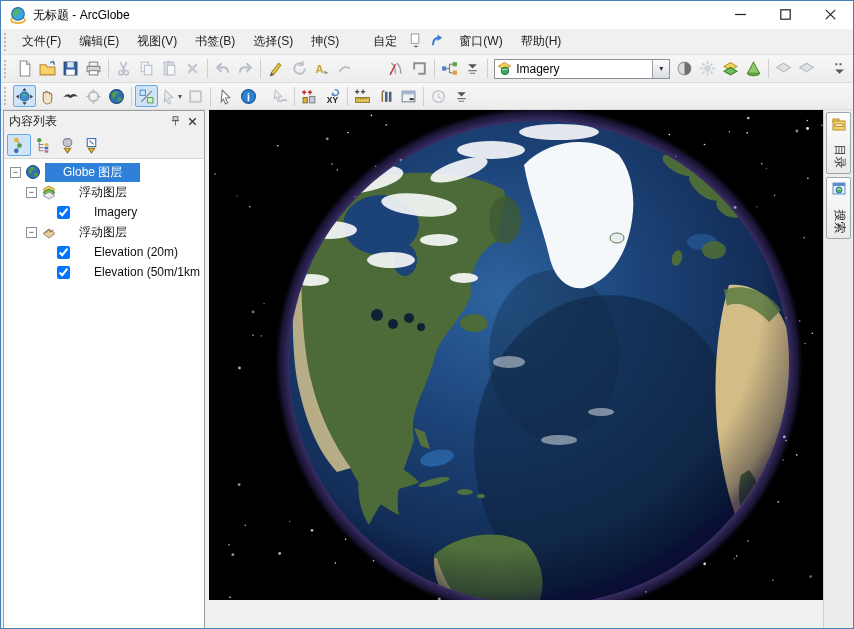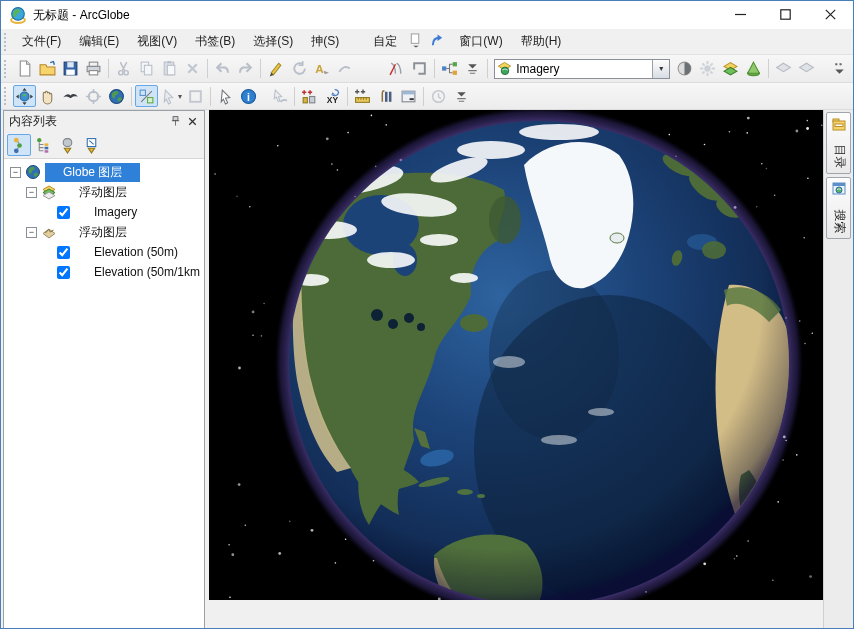--- a/index.html
+++ b/index.html
@@ -605,21 +605,21 @@
               <svg viewBox="0 0 16 16">
                 <path d="M2 9.5L8 5l6 4.5L8 14z" fill="#e3cf9e" stroke="#9a8c6a"></path>
                 <path d="M4.5 9l3-3.5L9.5 8l3-2" stroke="#7a6a3a" fill="none"></path>
               </svg>
             </span>
             <span class="tlabel">浮动图层</span>
           </div>
           <div class="trow" style="padding-left: 38px;">
             <span class="tspacer"></span>
             <input type="checkbox" checked="" style="">
-            <span class="tlabel">Elevation (50m)</span>
+            <span class="tlabel">Elevation (20m)</span>
           </div>
           <div class="trow" style="padding-left: 38px;">
             <span class="tspacer"></span>
             <input type="checkbox" checked="" style="">
             <span class="tlabel">Elevation (50m/1km</span>
           </div>
         </div>
       <div class="toc-scroll">
         <span class="sb-btn">
             <span class="tri-l"></span>

